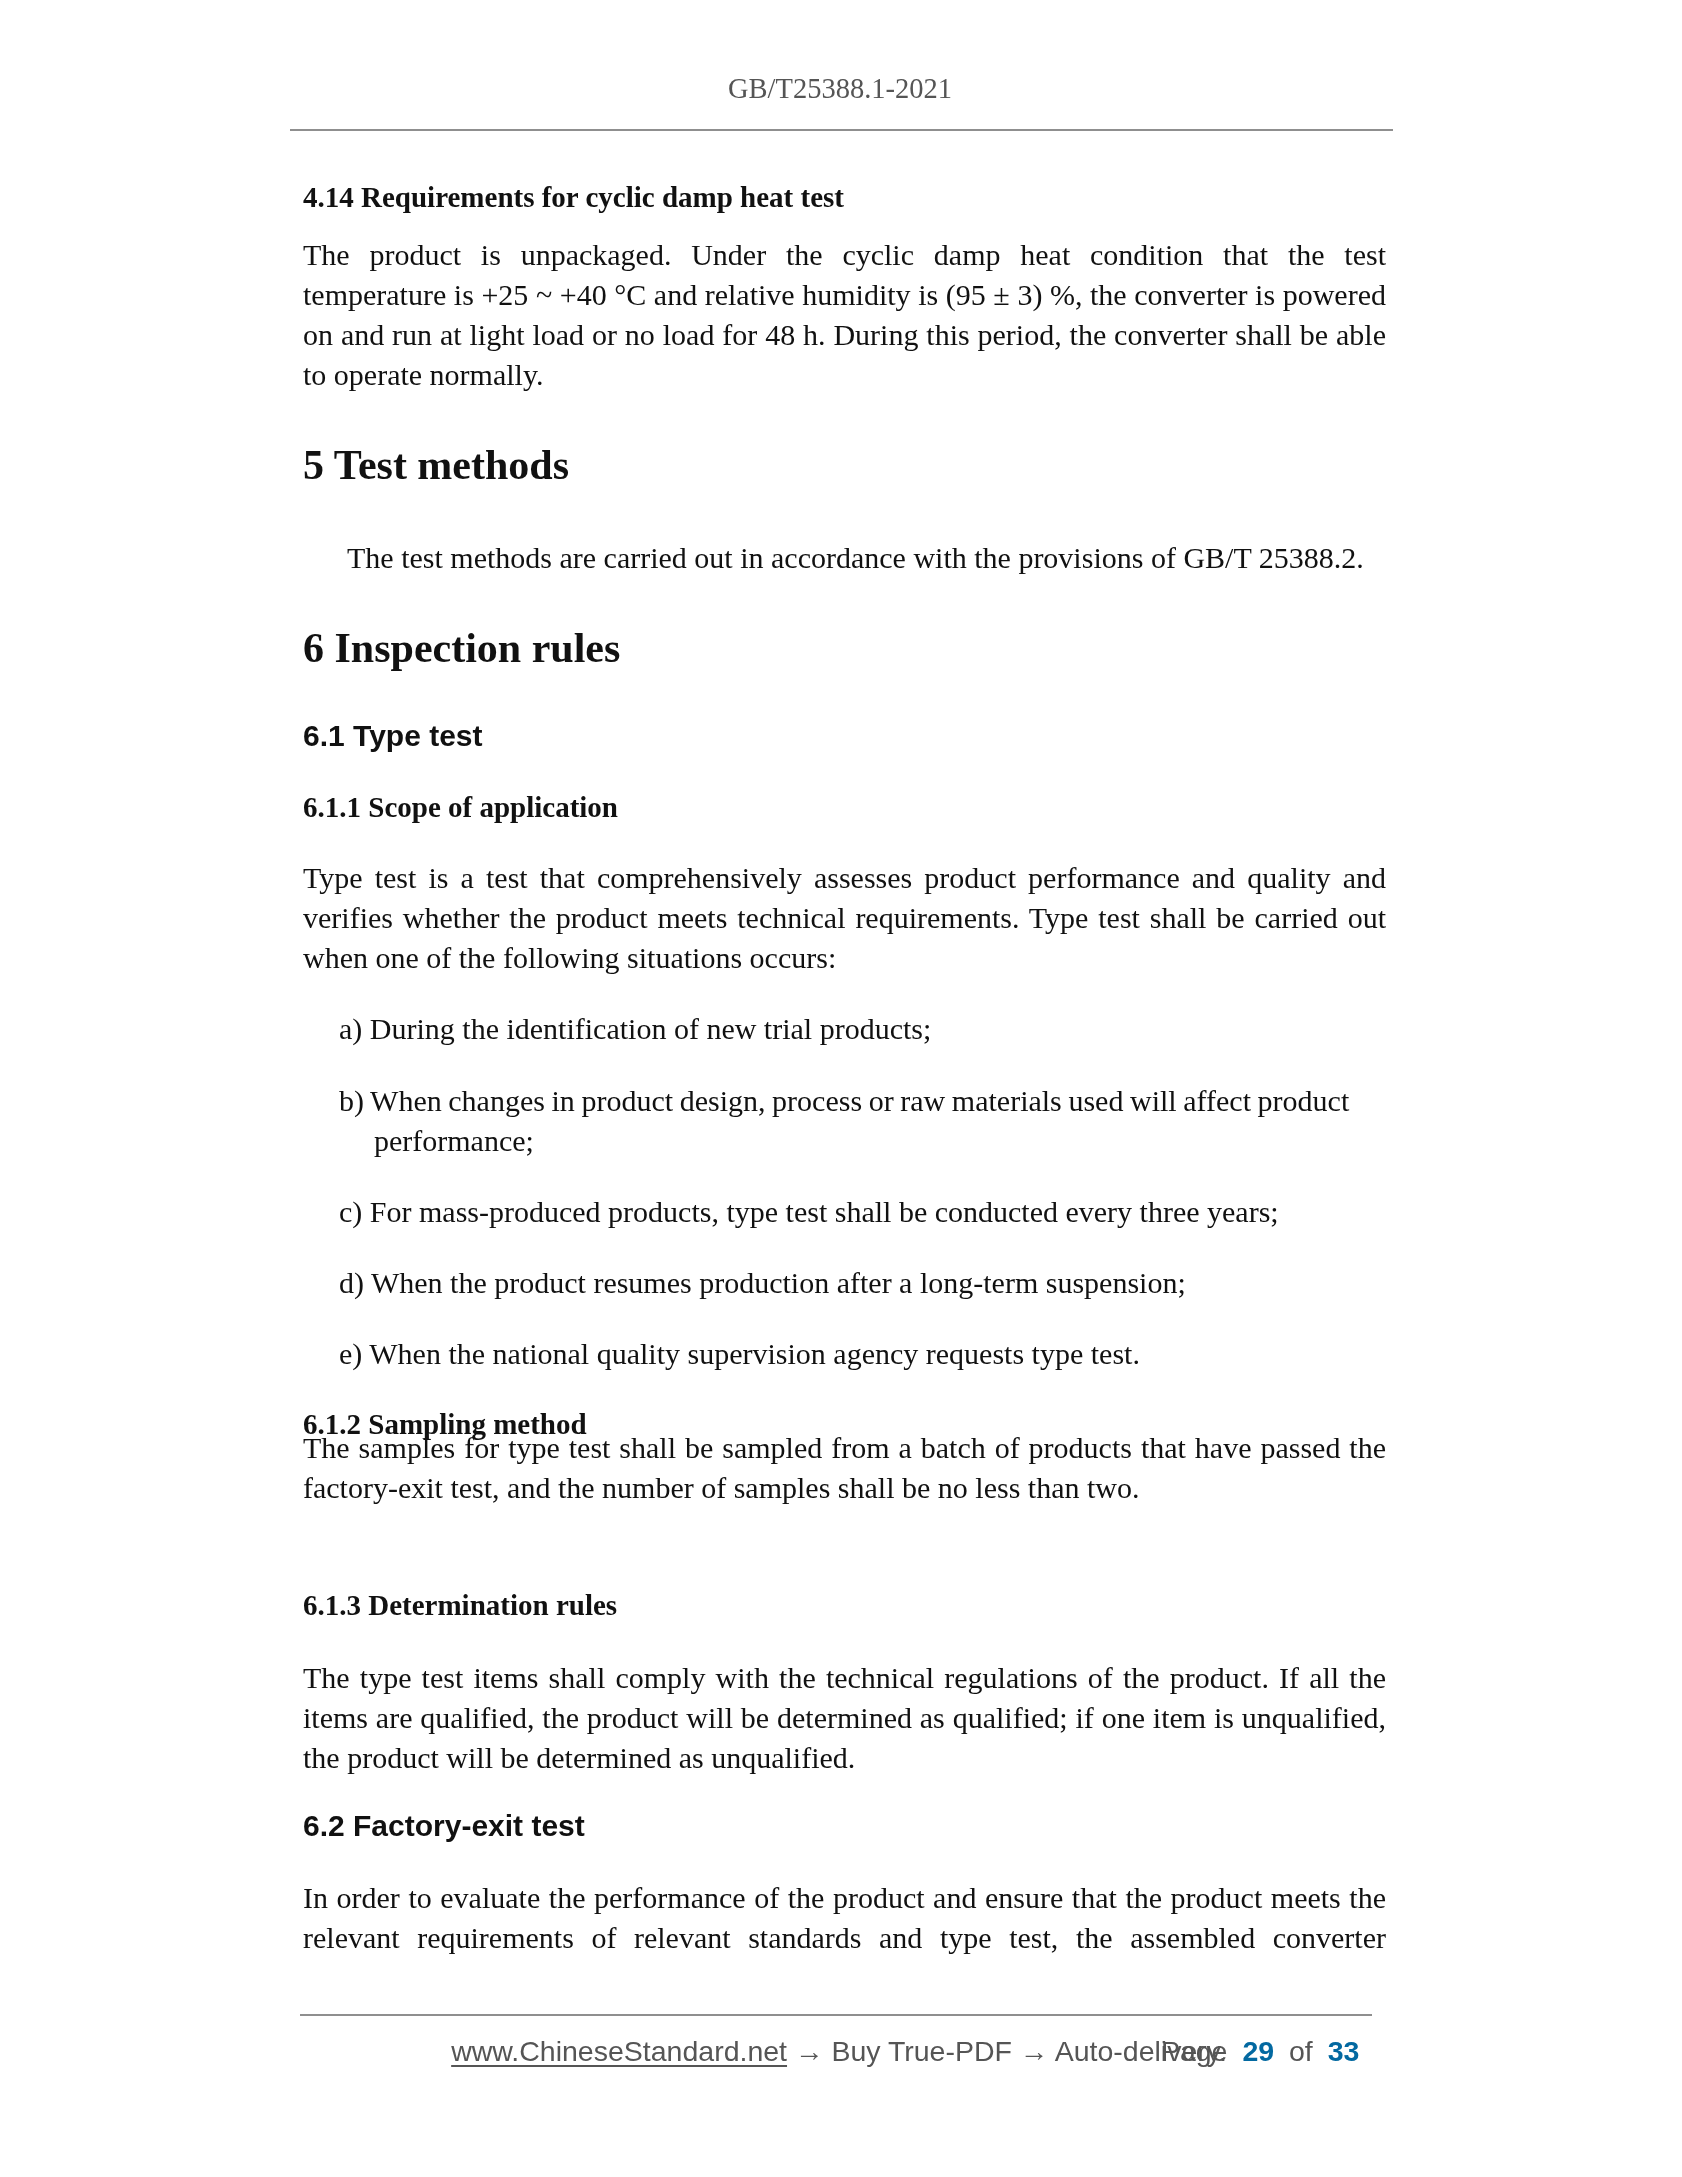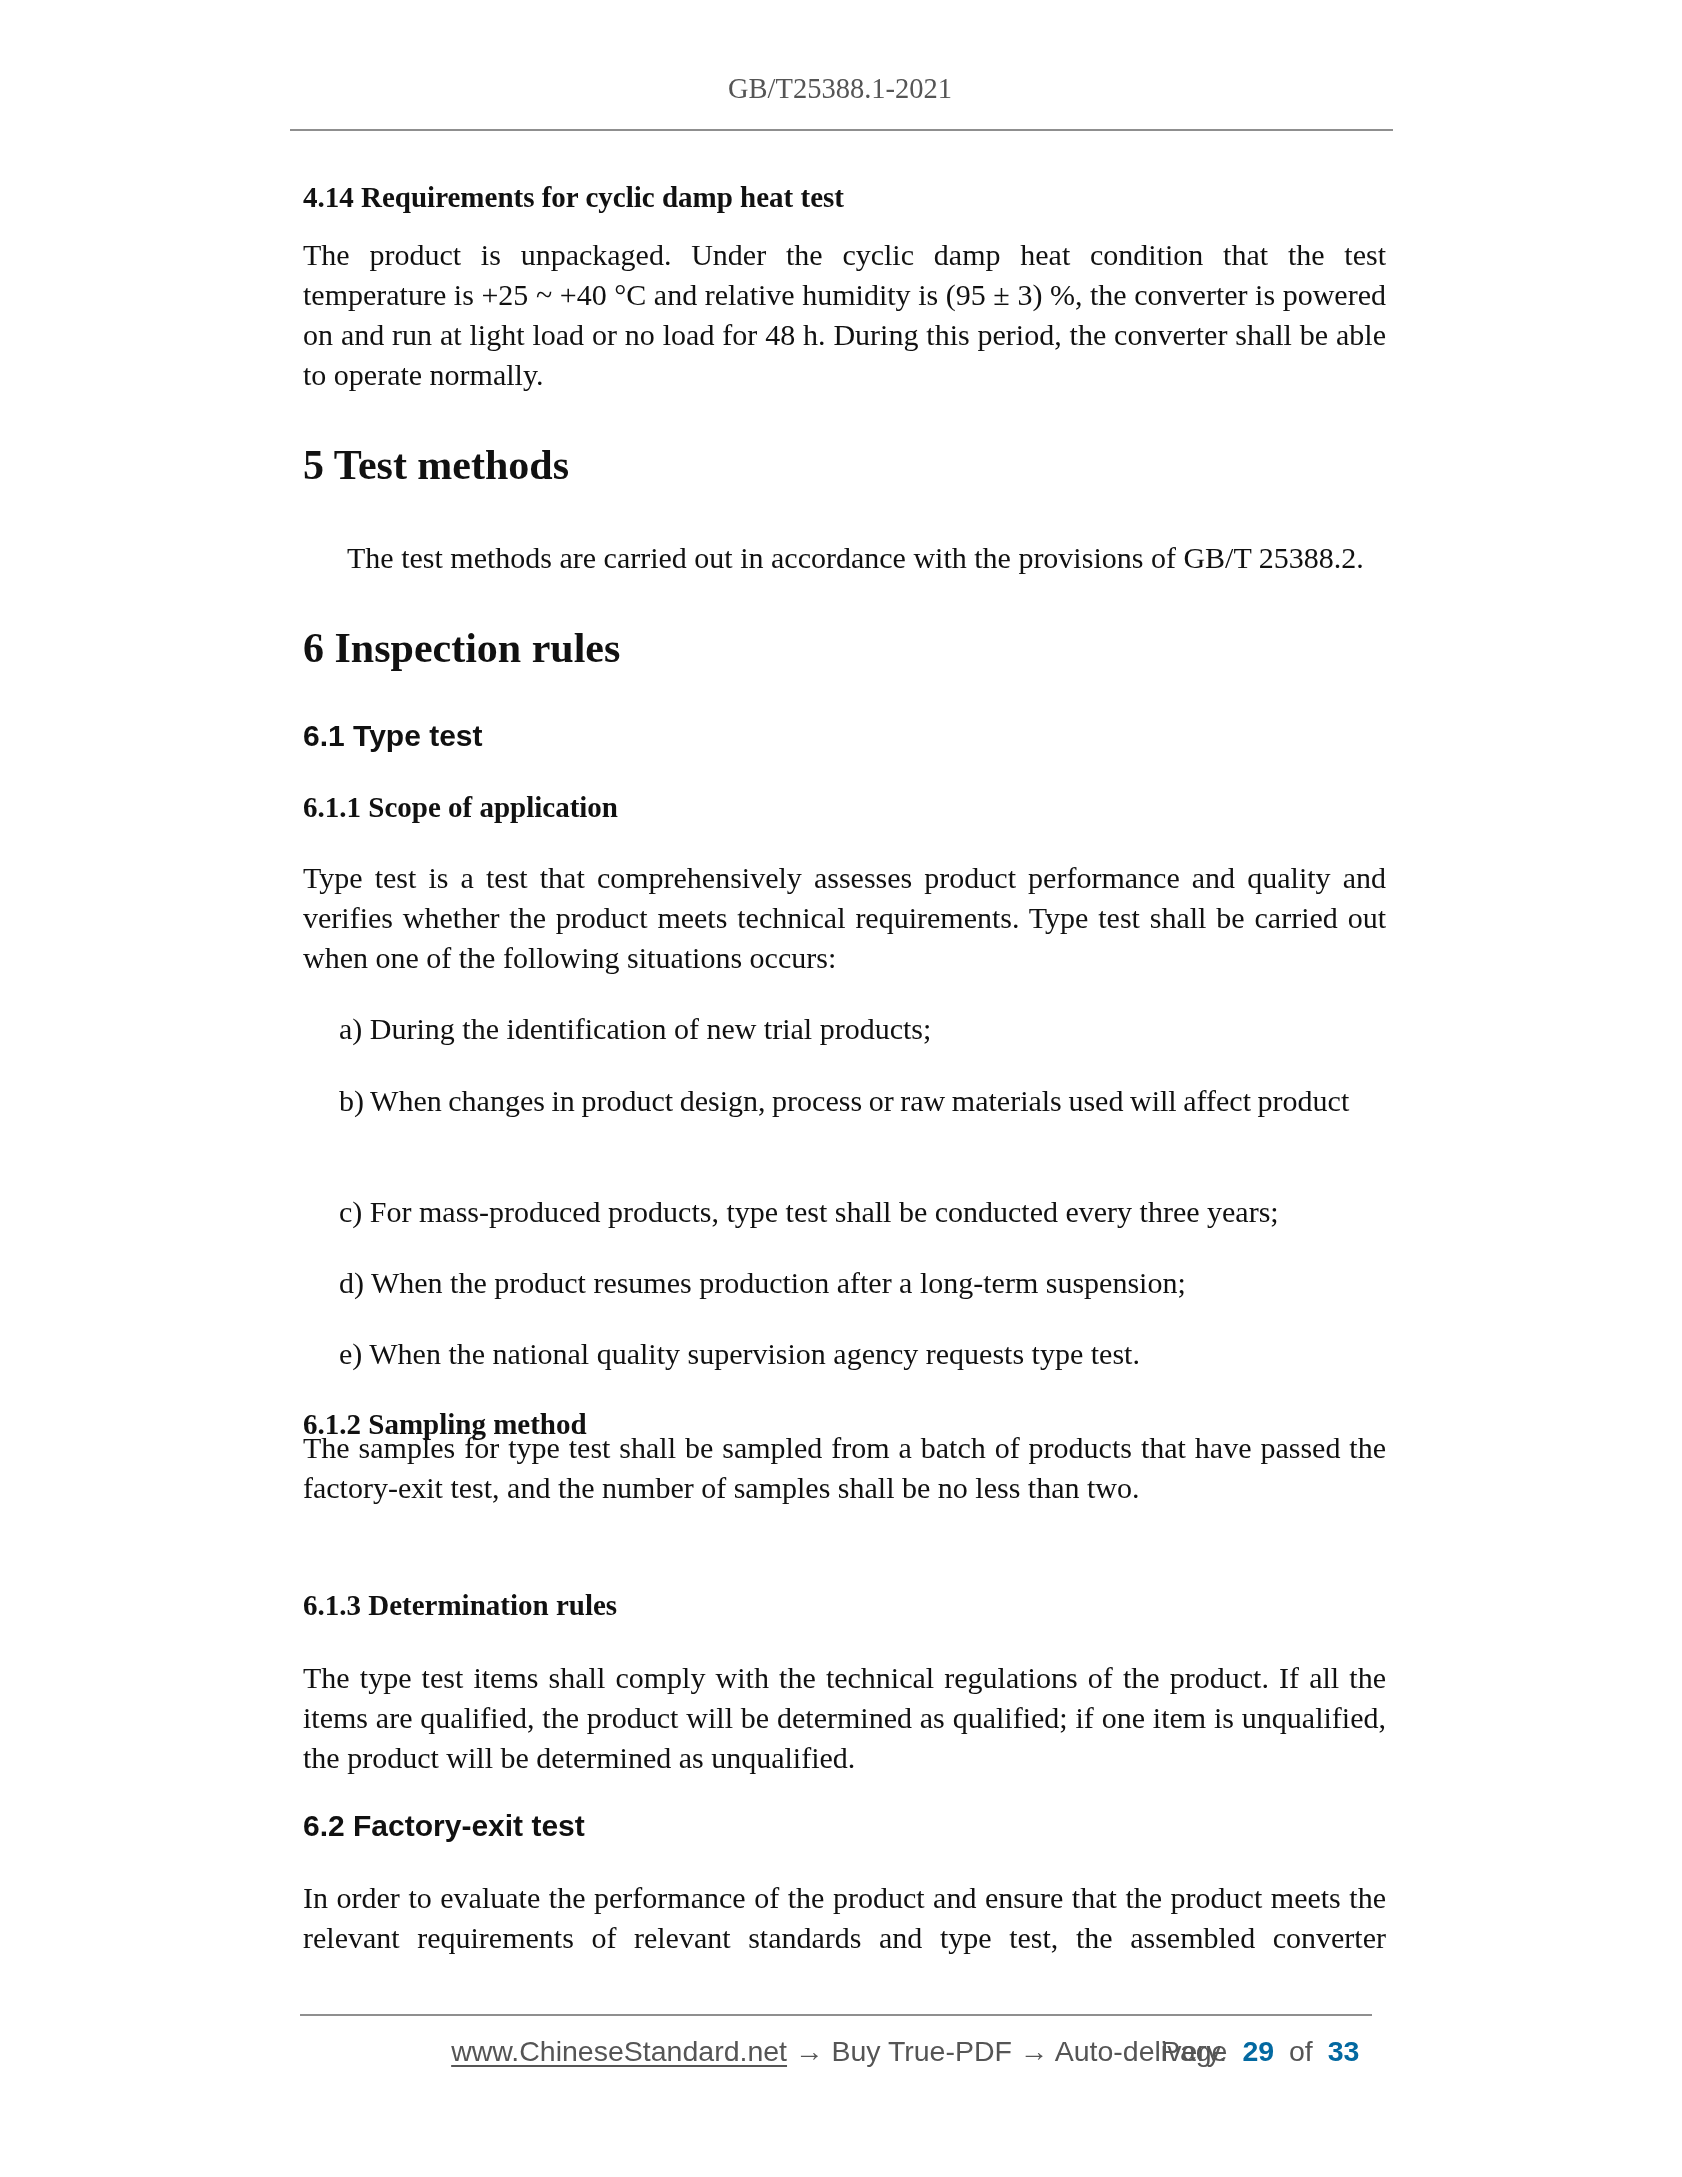--- a/index.html
+++ b/index.html
@@ -41,20 +41,21 @@
 <div class="abs serif h-sub" style="top:791px;">6.1.1 Scope of application</div>
 <div class="abs serif para" style="top:858px;">Type test is a test that comprehensively assesses product performance and quality and verifies whether the product meets technical requirements. Type test shall be carried out when one of the following situations occurs:</div>
 
 <div class="abs serif item" style="top:1009px;">
   <span>a)</span>
   <span>During the identification of new trial products;</span>
 </div>
 <div class="abs serif item" style="top:1081px; word-spacing:-0.9px;">
   <span>b)</span>
   <span>When changes in product design, process or raw materials used will affect product</span>
+  <span class="cont">performance;</span>
 </div>
 <div class="abs serif item" style="top:1192px;">
   <span>c)</span>
   <span>For mass-produced products, type test shall be conducted every three years;</span>
 </div>
 <div class="abs serif item" style="top:1263px;">
   <span>d)</span>
   <span>When the product resumes production after a long-term suspension;</span>
 </div>
 <div class="abs serif item" style="top:1334px;">

